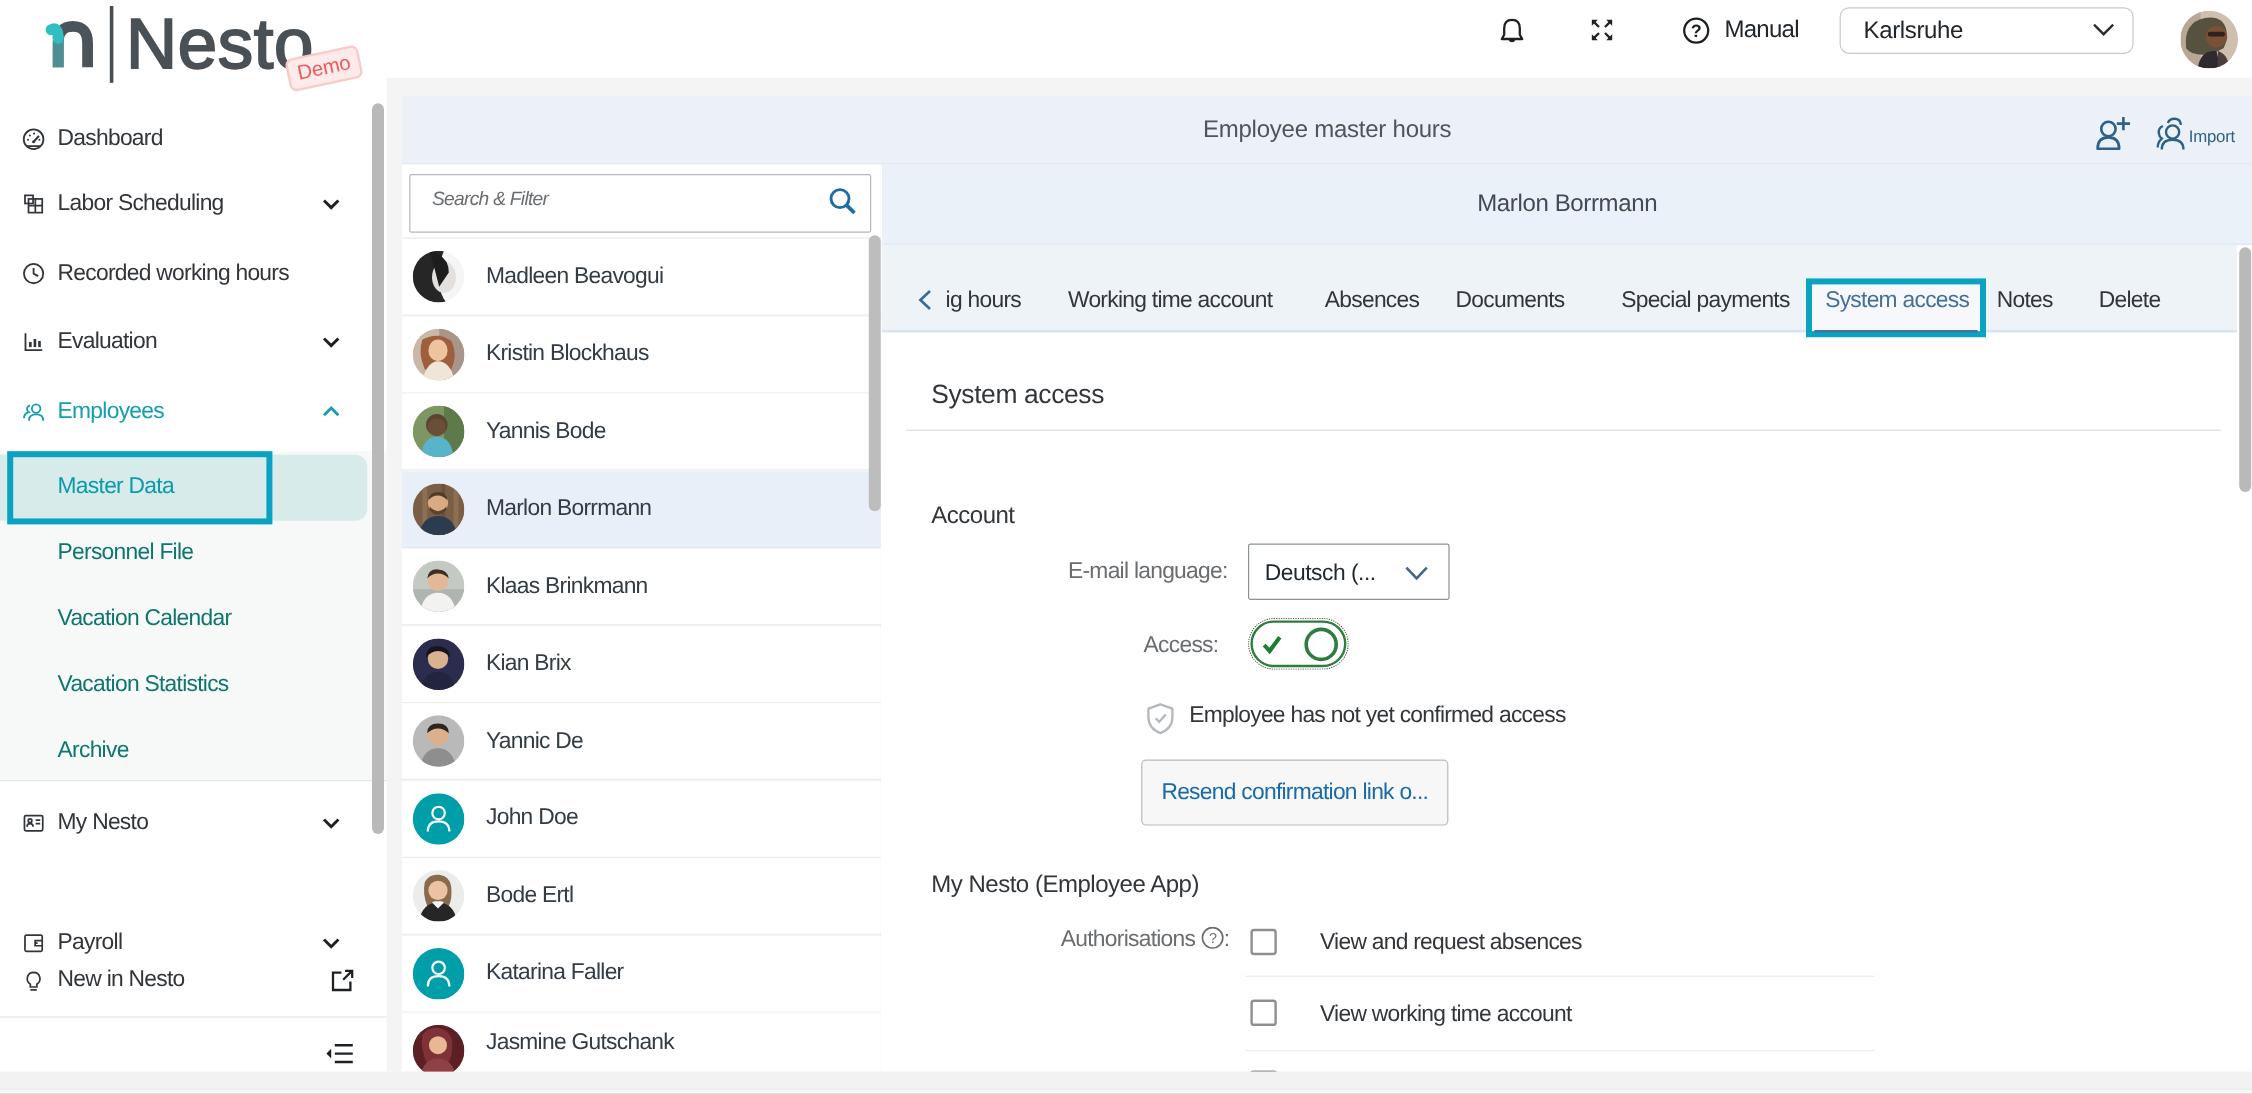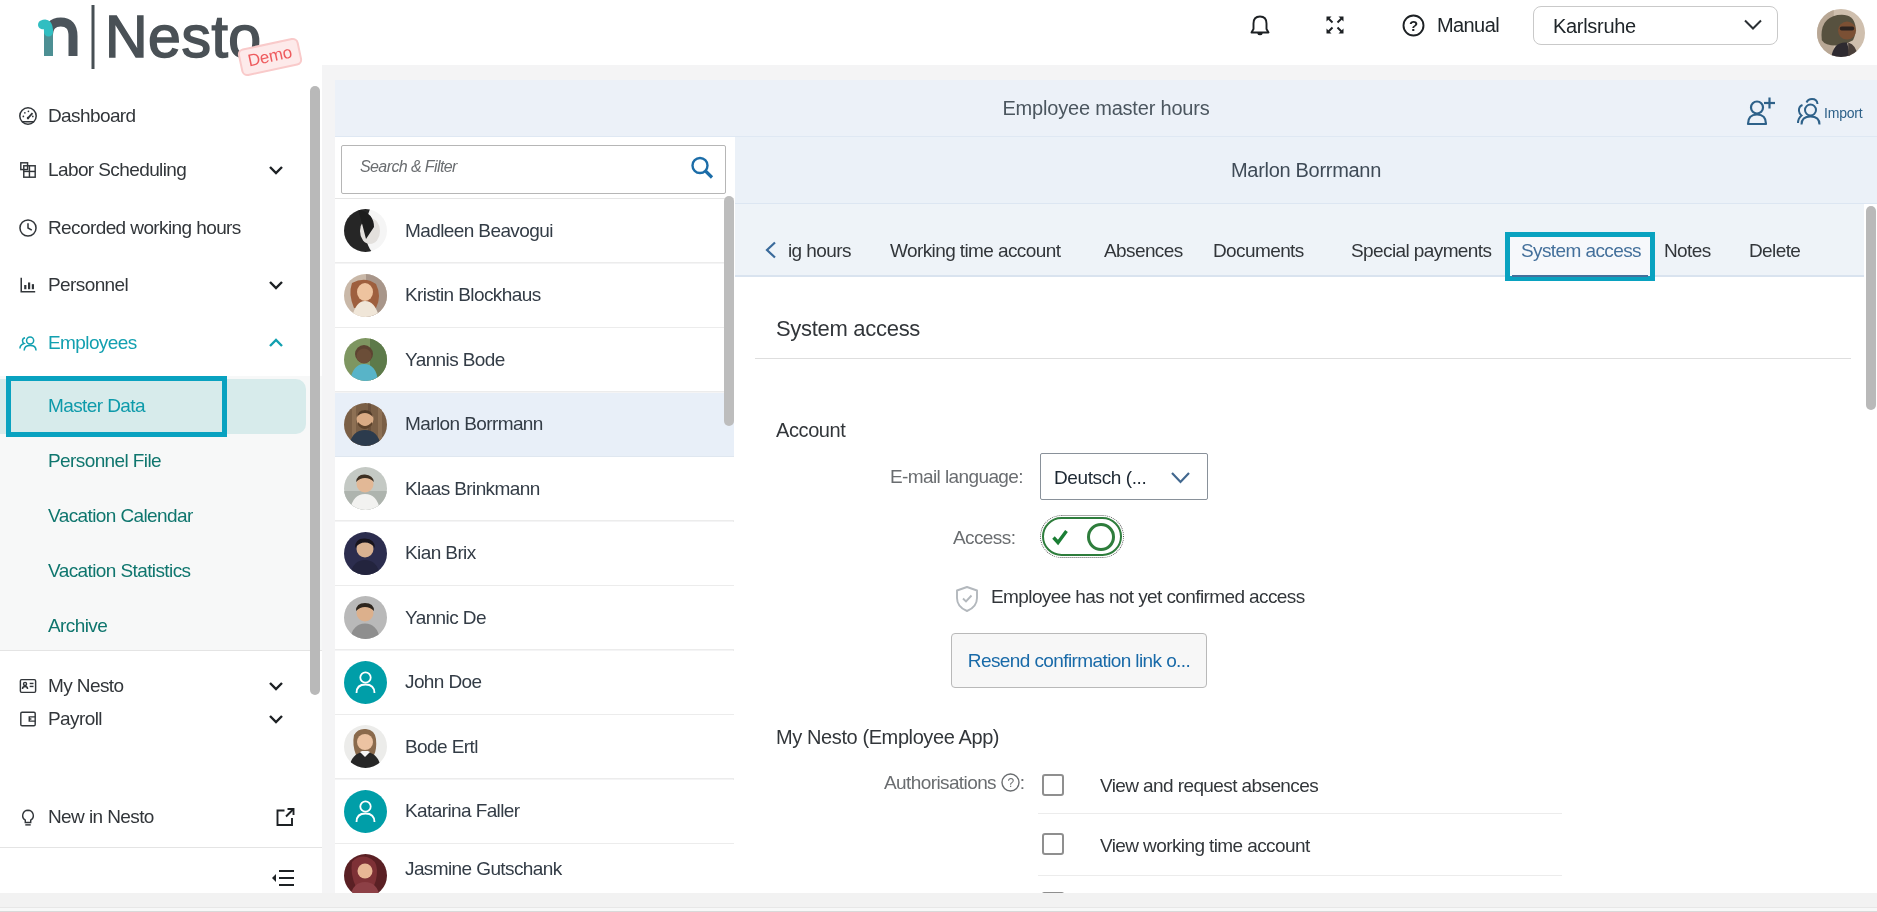--- a/index.html
+++ b/index.html
@@ -78,21 +78,21 @@
   <span class="lb">Recorded working hours</span>
 </div>
 
 <div class="navitem" style="top:265px;">
   <svg class="ic" viewBox="0 0 26 26" fill="none" stroke="#32363a" stroke-width="1.8">
     <path d="M 5 4.5 L 5 21 L 21.5 21"></path>
     <rect x="8.5" y="13" width="2.6" height="5" fill="#32363a" stroke="none"></rect>
     <rect x="13" y="10" width="2.6" height="8" fill="#32363a" stroke="none"></rect>
     <rect x="17.5" y="12" width="2.6" height="6" fill="#32363a" stroke="none"></rect>
   </svg>
-  <span class="lb">Personnel</span>
+  <span class="lb">Evaluation</span>
   <svg class="chev" viewBox="0 0 20 20" fill="none" stroke="#1d2124" stroke-width="2.4">
       <path d="M 4 7 L 10 13 L 16 7"></path>
     </svg>
 </div>
 
 <div class="navitem" style="top:323px;">
   <svg class="ic" viewBox="0 0 26 26" fill="none" stroke="#12a0b0" stroke-width="1.8">
     <circle cx="15.5" cy="10" r="4.2"></circle>
     <path d="M 8.5 22 Q 8.5 15.8 15.5 15.8 Q 22.5 15.8 22.5 22"></path>
     <path d="M 9.5 6.8 Q 6.5 7.6 6.5 10.4 Q 6.5 12.6 8.2 13.5 Q 3.5 15 3.5 19.5"></path>
@@ -118,21 +118,21 @@
     <path d="M 6.5 16.5 Q 6.5 13.5 9.5 13.5 Q 12.5 13.5 12.5 16.5"></path>
     <line x1="15" y1="10" x2="19.5" y2="10"></line>
     <line x1="15" y1="13.5" x2="19.5" y2="13.5"></line>
   </svg>
   <span class="lb">My Nesto</span>
   <svg class="chev" viewBox="0 0 20 20" fill="none" stroke="#1d2124" stroke-width="2.4">
       <path d="M 4 7 L 10 13 L 16 7"></path>
     </svg>
 </div>
 
-<div class="navitem" style="top:699px;">
+<div class="navitem" style="top:766px;">
   <svg class="ic" viewBox="0 0 26 26" fill="none" stroke="#32363a" stroke-width="1.7">
     <rect x="4.5" y="5" width="17" height="16" rx="1.5"></rect>
     <path d="M 21.5 10.5 L 14.5 10.5 L 14.5 15.5 L 21.5 15.5" fill="none"></path>
     <line x1="14.5" y1="13" x2="17" y2="13"></line>
   </svg>
   <span class="lb">Payroll</span>
   <svg class="chev" viewBox="0 0 20 20" fill="none" stroke="#1d2124" stroke-width="2.4">
       <path d="M 4 7 L 10 13 L 16 7"></path>
     </svg>
 </div>

